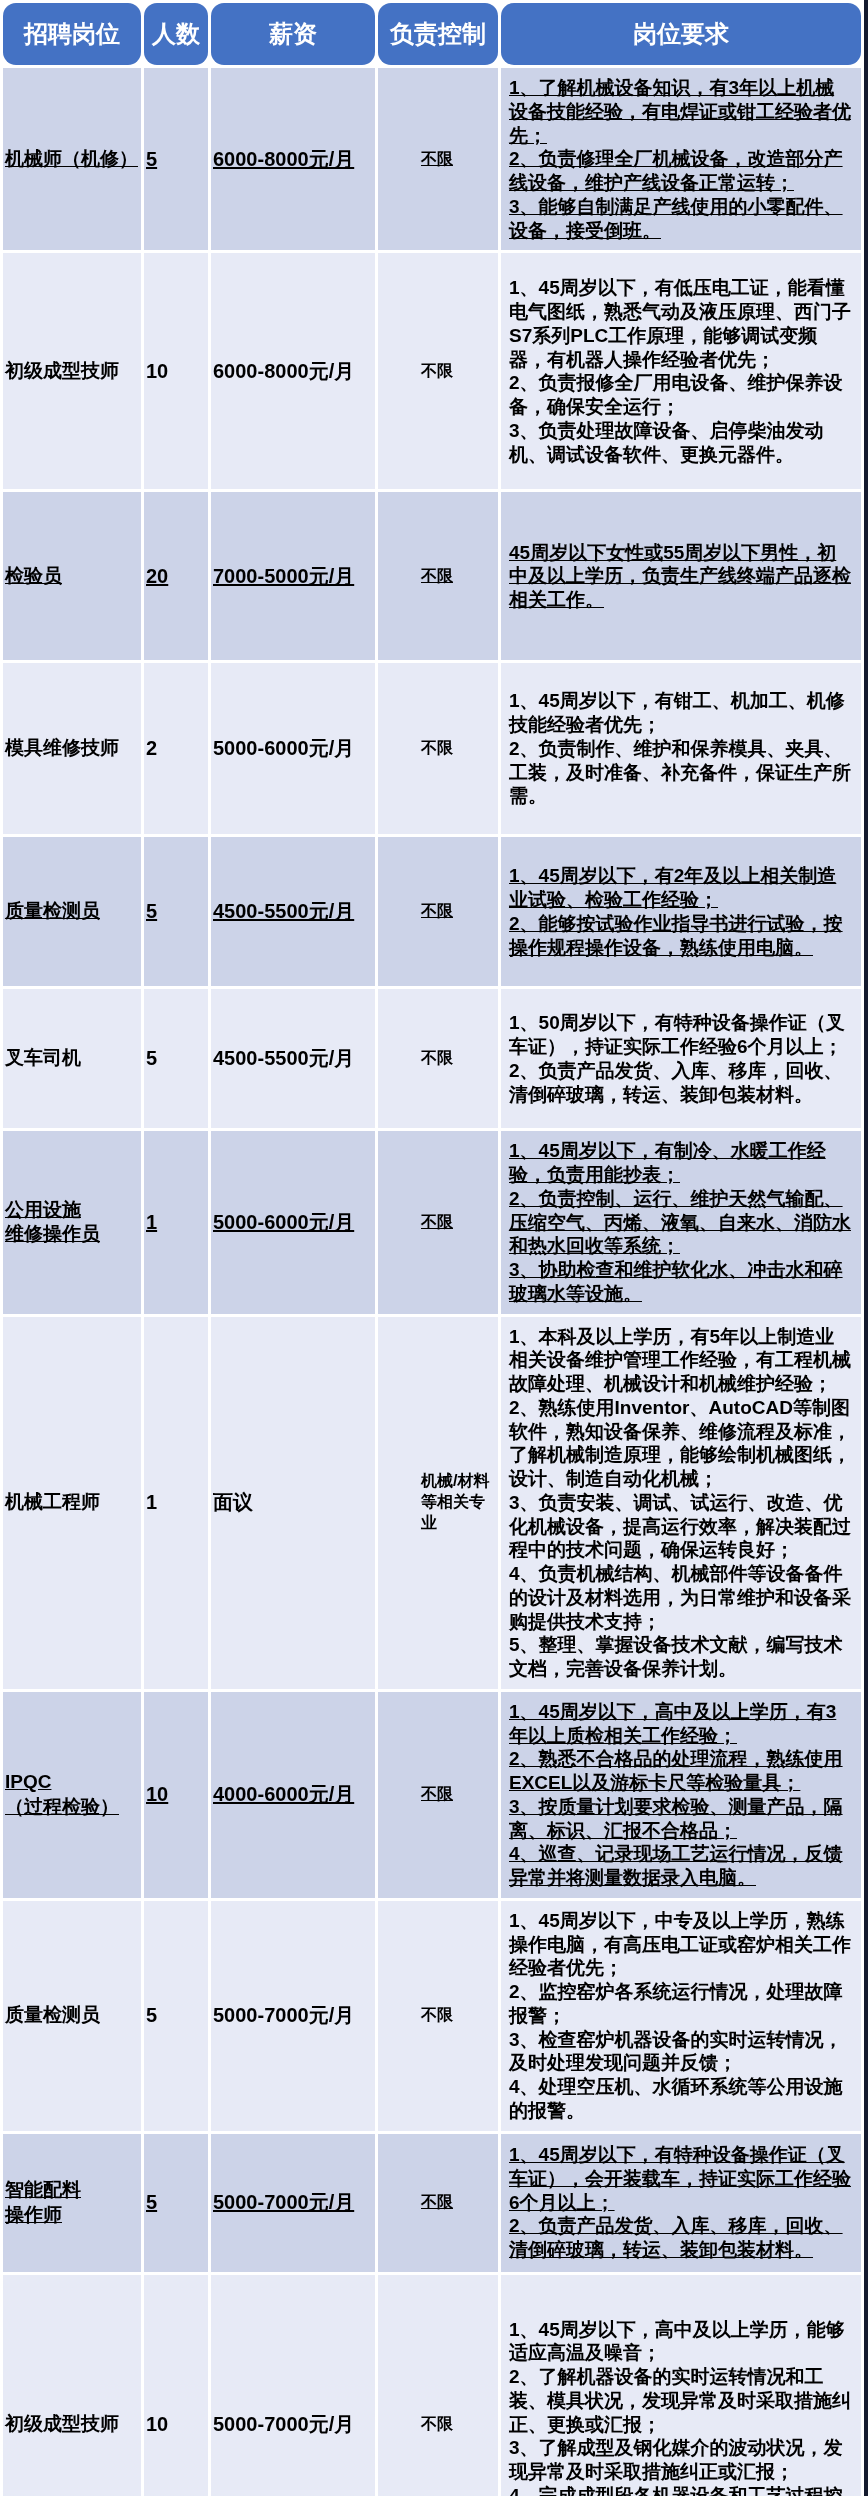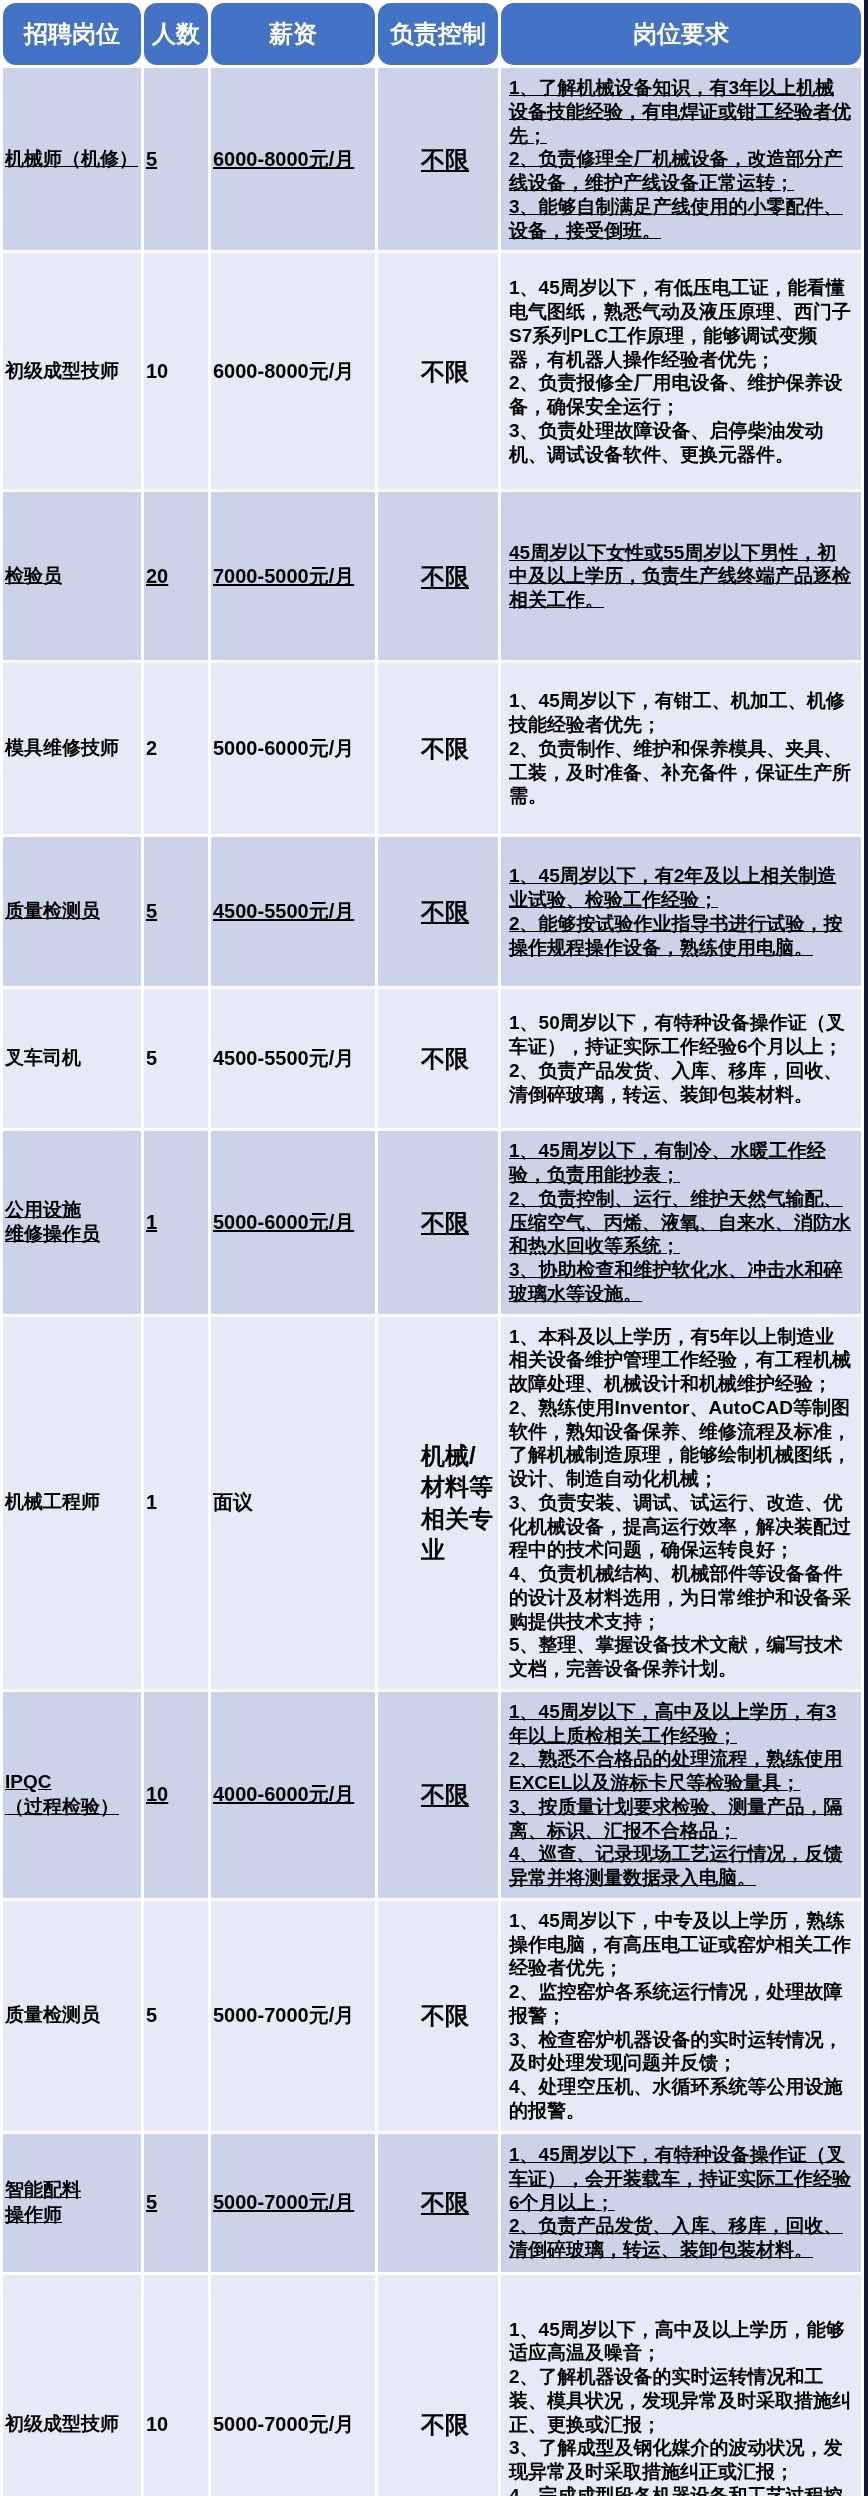--- a/index.html
+++ b/index.html
@@ -21,21 +21,21 @@
   }
   col.c1{width:138px}col.c2{width:64px}col.c3{width:164px}col.c4{width:120px}
   thead tr{height:62px}
   th{background:var(--header-bg);color:var(--header-text);font-size:24px;text-align:center;padding:0 2px;border-radius:13px;}
   td{text-align:left;vertical-align:middle;font-size:20px;padding:0 2px;}
   .band-dark td{background:var(--row-dark);text-decoration:underline;}
   .band-light td{background:var(--row-light);margin-left:27px;}
   .col-position{white-space:pre-line;font-size:19px;line-height:1.3;}
   .col-count{font-size:20px;}
   .col-salary{white-space:nowrap;font-size:20px;}
-  .col-major{font-size:24px;line-height:1.3;padding-left:43px;}
+  .col-major{font-size:16px;line-height:1.3;padding-left:43px;}
   .col-req{text-align:left;font-size:19px;line-height:1.25;padding:8px 8px;white-space:pre-line;}
   tbody tr:nth-child(1){height:180px}
   tbody tr:nth-child(2){height:236px}
   tbody tr:nth-child(3){height:168px}
   tbody tr:nth-child(4){height:171px}
   tbody tr:nth-child(5){height:149px}
   tbody tr:nth-child(6){height:139px}
   tbody tr:nth-child(7){height:169px}
   tbody tr:nth-child(8){height:338px}
   tbody tr:nth-child(9){height:186px}

